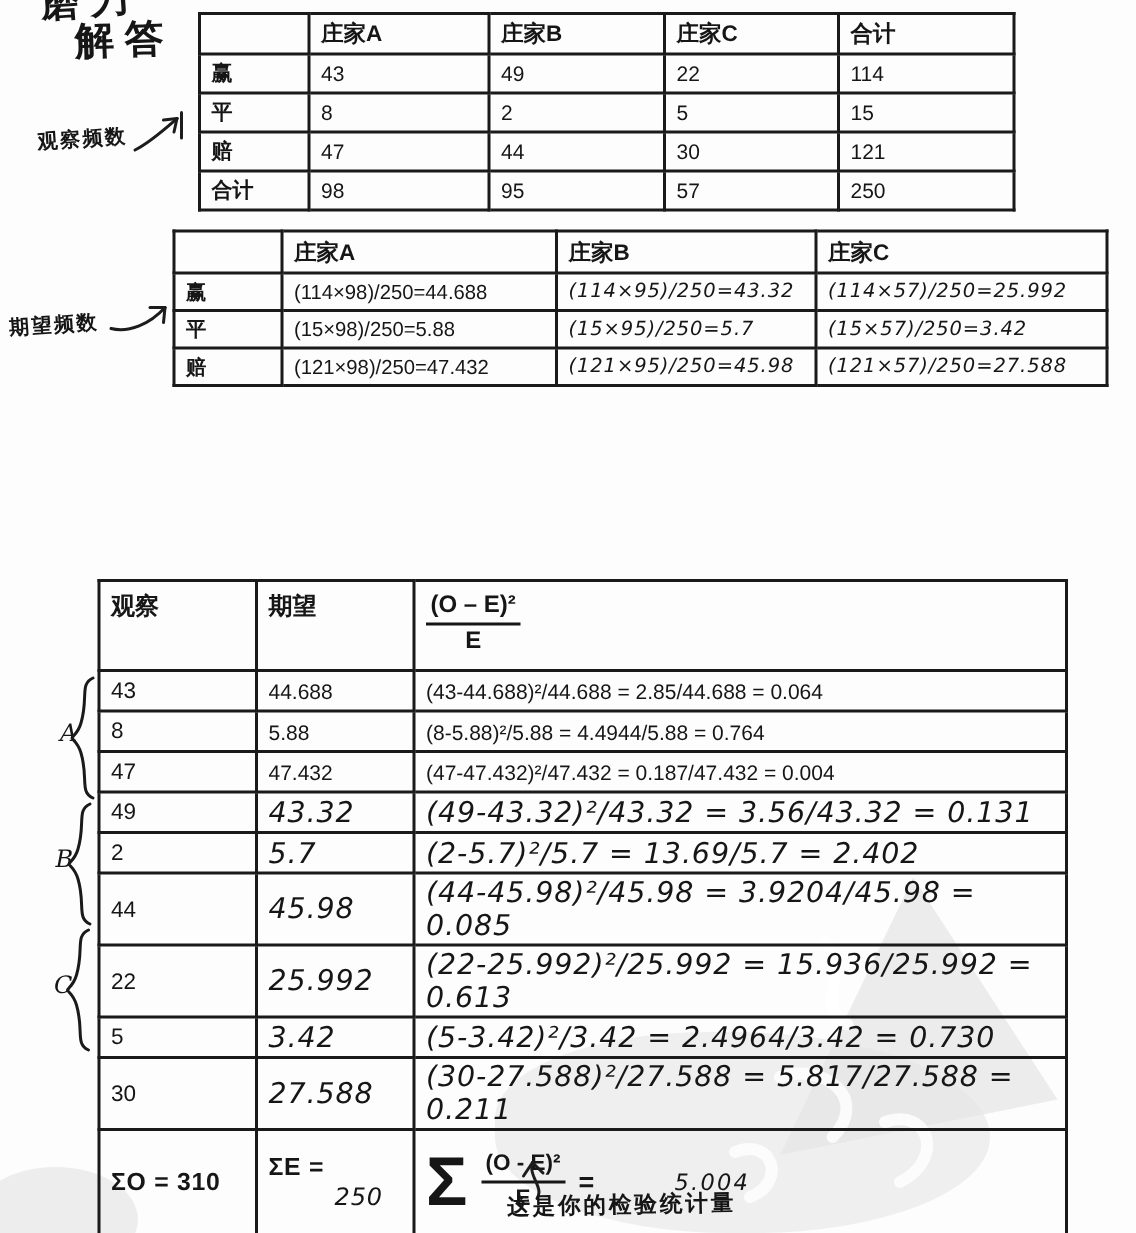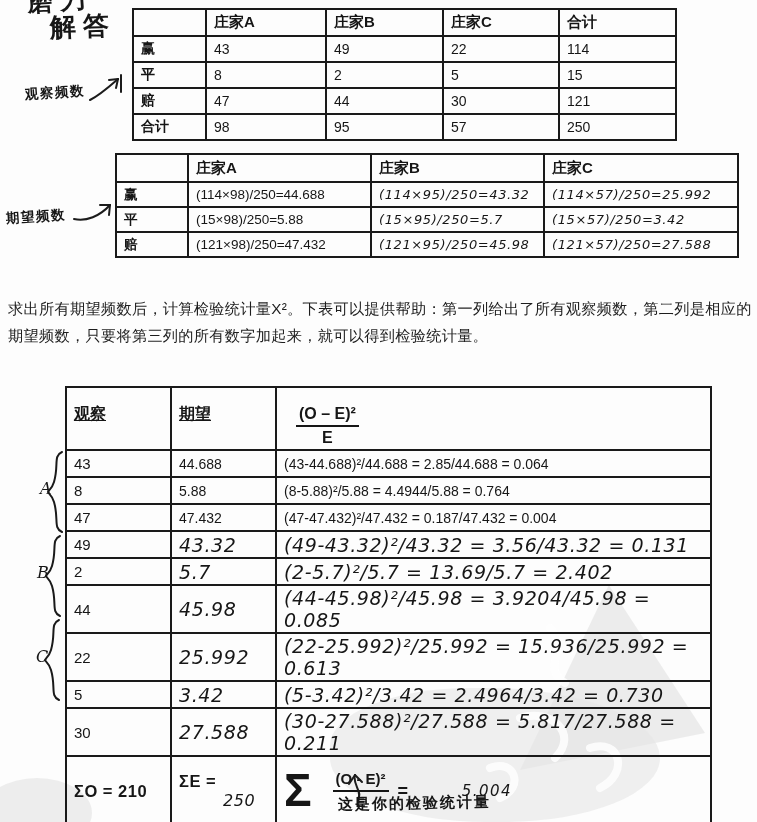--- a/index.html
+++ b/index.html
@@ -33,26 +33,26 @@
   
   .t2 { left:115px; top:153px; }
   .t2 tr { height:25px; }
   .t2 tr.hdr { height:28px; }
   .t2 td { font-size:13.5px; }
   .t2 td.hand { font-size:13px; }
   
   .t3 { left:65px; top:386px; }
   .t3 tr { height:27px; }
   .t3 tr.hdr { height:60px; }
-  .t3 tr.hdr th { vertical-align:top; padding-top:16px; font-size:16px;text-decoration:underline; }
+  .t3 tr.hdr th { vertical-align:top; padding-top:6px; font-size:16px; }
   .t3 td { font-size:14px; }
   .t3 td.obs { font-size:15px; }
   .t3 td.hand { font-size:19px; }
   .t3 tr.sum { height:70px; }
-  .frac { display:inline-block; text-align:center; font-weight:bold; line-height:1.25; vertical-align:middle;margin-left:12px; }
+  .frac { display:inline-block; text-align:center; font-weight:bold; line-height:1.25; vertical-align:middle; }
   .frac .num { display:block; border-bottom:2px solid #161616; padding:0 3px 1px; }
   .frac .den { display:block; padding-top:1px; }
   .sum-bold { font-weight:bold; font-size:16.5px; letter-spacing:.5px; }
   .sum-cell3 { display:flex; align-items:center; gap:9px; }
   .sigma { font-weight:bold; font-size:46px; line-height:.85; }
   .hand-lg { font-size:16px; }
   .result { font-size:15px; letter-spacing:1.5px; }
   
   .hand-title { position:absolute; z-index:1; font-weight:bold; letter-spacing:7px; }
   .title-clip { left:27px; top:-17px; font-size:26px; transform:rotate(-4deg); }
@@ -184,21 +184,20 @@
 
   <div class="side-label lbl-exp">期望频数</div>
   <svg class="svgabs" style="left:72px; top:198px" width="44" height="26" viewBox="0 0 44 26">
     <g fill="none" stroke="#1c1c1c" stroke-width="2" stroke-linecap="round">
       <path d="M2,21 C14,24 28,18 38,7"></path>
       <path d="M38,7 l-10,0"></path>
       <path d="M38,7 l-1,10"></path>
     </g>
   </svg>
 
-  <div class="para">求出所有期望频数后，计算检验统计量X²。下表可以提供帮助：第一列给出了所有观察频数，第二列是相应的期望频数，只要将第三列的所有数字加起来，就可以得到检验统计量。</div>
 
   <table class="tbl t3">
     <colgroup>
         <col style="width:105px">
         <col style="width:105px">
         <col style="width:435px">
       </colgroup>
     <tbody>
         <tr class="hdr">
       <th>观察</th>
@@ -250,21 +249,21 @@
       <td class="hand">3.42</td>
       <td class="hand">(5-3.42)²/3.42 = 2.4964/3.42 = 0.730</td>
     </tr>
     <tr>
       <td class="obs">30</td>
       <td class="hand">27.588</td>
       <td class="hand">(30-27.588)²/27.588 = 5.817/27.588 = 0.211</td>
     </tr>
     <tr class="sum">
       <td>
-        <span class="sum-bold">ΣO = 210</span>
+        <span class="sum-bold">ΣO = 310</span>
       </td>
       <td>
         <span class="sum-bold">ΣE =</span>
         <span class="hand hand-lg">250</span>
       </td>
       <td>
         <div class="sum-cell3">
           <span class="sigma">Σ</span>
           <span class="frac" style="font-size:15px">
             <span class="num">(O - E)²</span>

